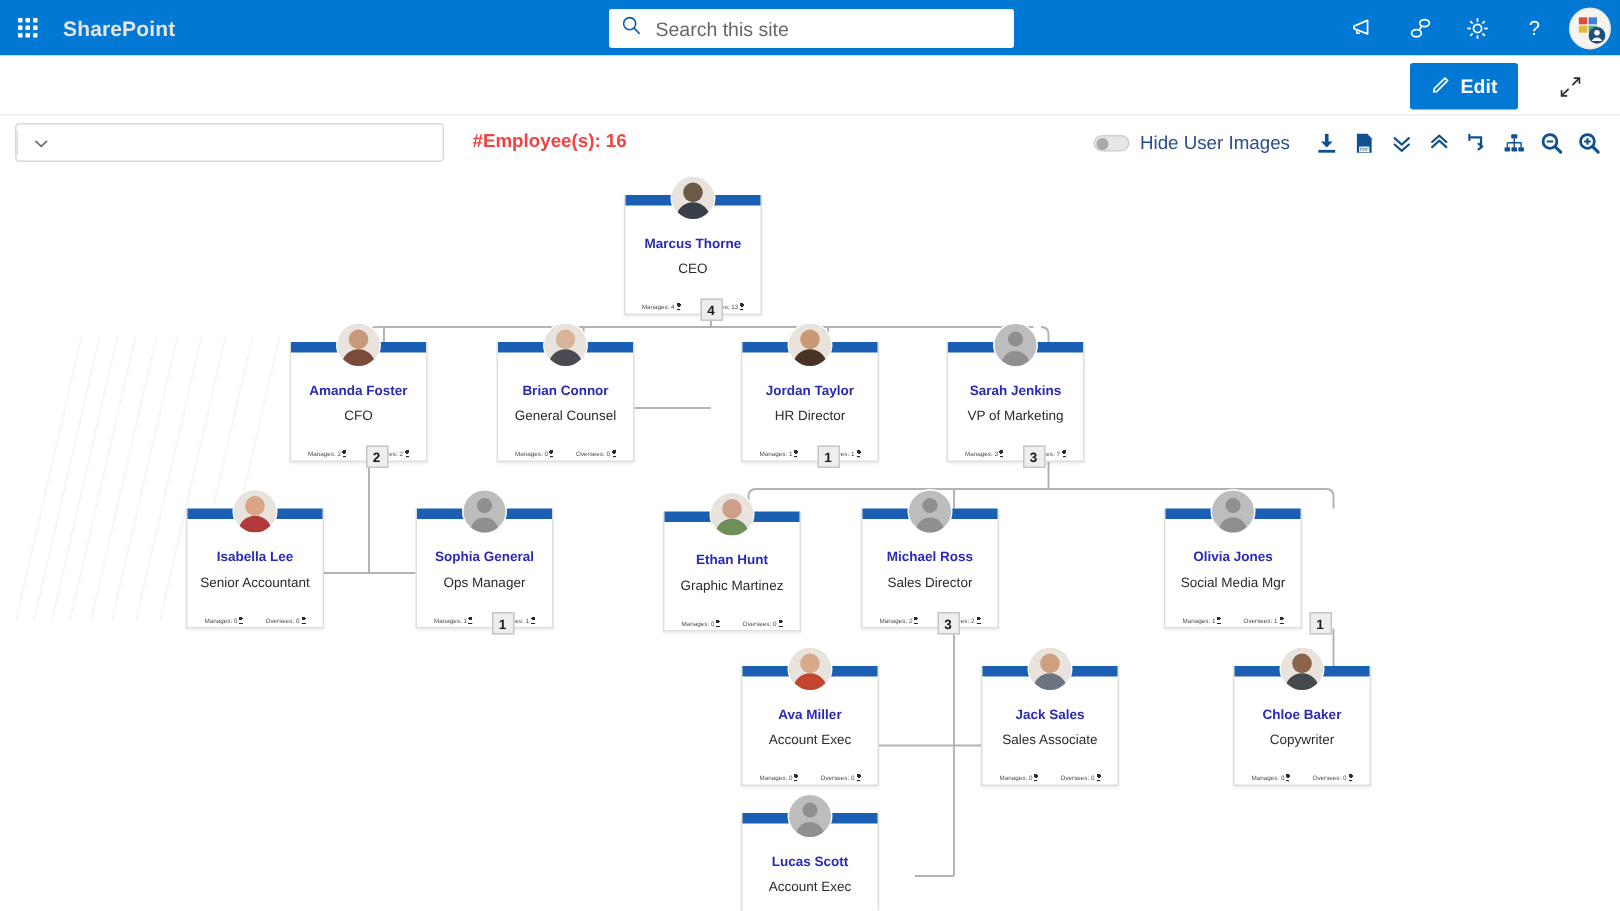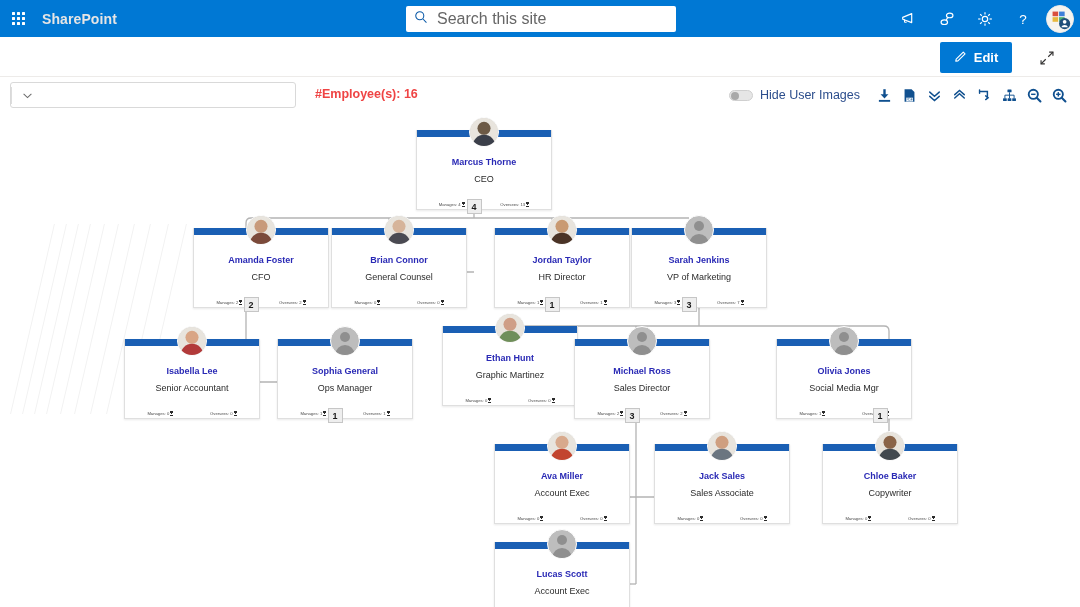--- a/index.html
+++ b/index.html
@@ -39,21 +39,21 @@
   .search-wrap {
     position: absolute; left: 406px; top: 6px;
     width: 270px; height: 26px;
     background: #fff; border-radius: 2px;
     display: flex; align-items: center;
     padding: 0 8px;
   }
   .search-wrap svg { flex: 0 0 auto; }
   .search-input {
     border: 0; outline: 0; width: 100%;
-    font-size: 16px; font-family: "Liberation Sans", sans-serif;
+    font-size: 13px; font-family: "Liberation Sans", sans-serif;
     color: #333; margin-left: 7px; background: transparent;
   }
   .search-input::placeholder { color: #666; }
   .suite-right {
     position: absolute; right: 6px; top: 0;
     height: 37px; display: flex; align-items: center; gap: 4px;
   }
   .suite-icon {
     width: 34px; height: 37px;
     display: flex; align-items: center; justify-content: center;
@@ -163,21 +163,21 @@
 
   svg.links {
     position: absolute; left: 0; top: 0;
     width: 1080px; height: 493px;
     pointer-events: none;
   }
 
   
   .node {
     position: absolute;
-    width: 136px; height: 80px;
+    width: 92px; height: 80px;
     background: #fff;
     border: 1px solid #dfdfdf;
     border-top: none;
     box-shadow: 0 1px 2px rgba(0,0,0,.09);
   }
   .node .accent {
     position: absolute; left: 0; top: 0;
     width: 100%; height: 7px;
     background: #1a5fb4;
   }
@@ -577,21 +577,21 @@
         <div class="accent" style="background: rgb(26, 95, 180);"></div>
         <div class="pic generic"></div>
         <div class="name" style="color: rgb(42, 42, 181);">Sophia General</div>
         <div class="title">Ops Manager</div>
         <div class="stats">
           <span>Manages: 1<i class="pi"></i></span>
           <span>Oversees: 1<i class="pi"></i></span>
         </div>
       </div>
       <div class="badge" style="left: 327.5px; top: 294px;">1</div>
-      <div class="node" style="left: 442px; top: 212px; padding-left: 20px;">
+      <div class="node" style="left: 442px; top: 227px; padding-left: 20px;">
         <div class="accent" style="background: rgb(26, 95, 180);"></div>
         <div class="pic">
           <svg class="ph" viewBox="0 0 30 30">
             <rect width="30" height="30" fill="#e8e4dd"></rect>
             <circle cx="15" cy="11" r="7" fill="#cf9e86"></circle>
             <path d="M3 30 a12 12 0 0 1 24 0 Z" fill="#6f8f5a"></path>
           </svg>
         </div>
         <div class="name" style="color: rgb(42, 42, 181);">Ethan Hunt</div>
         <div class="title">Graphic Martinez</div>

